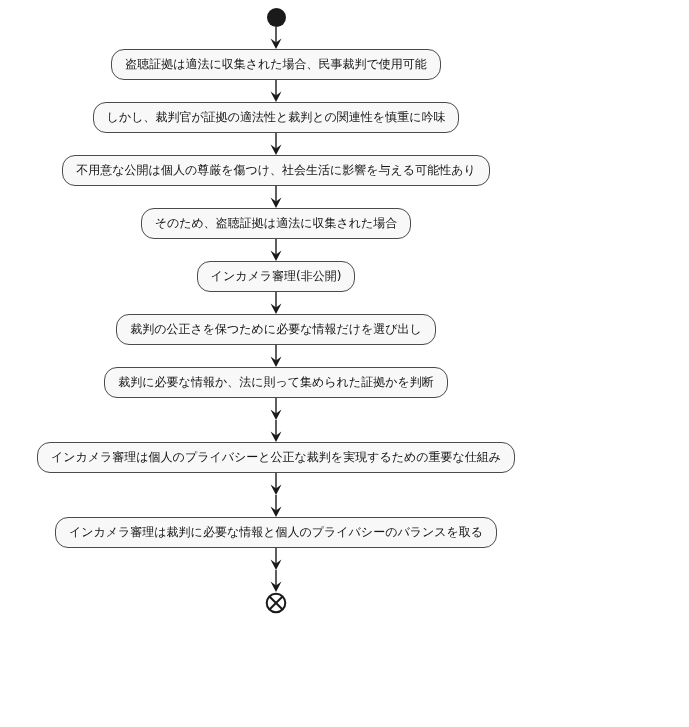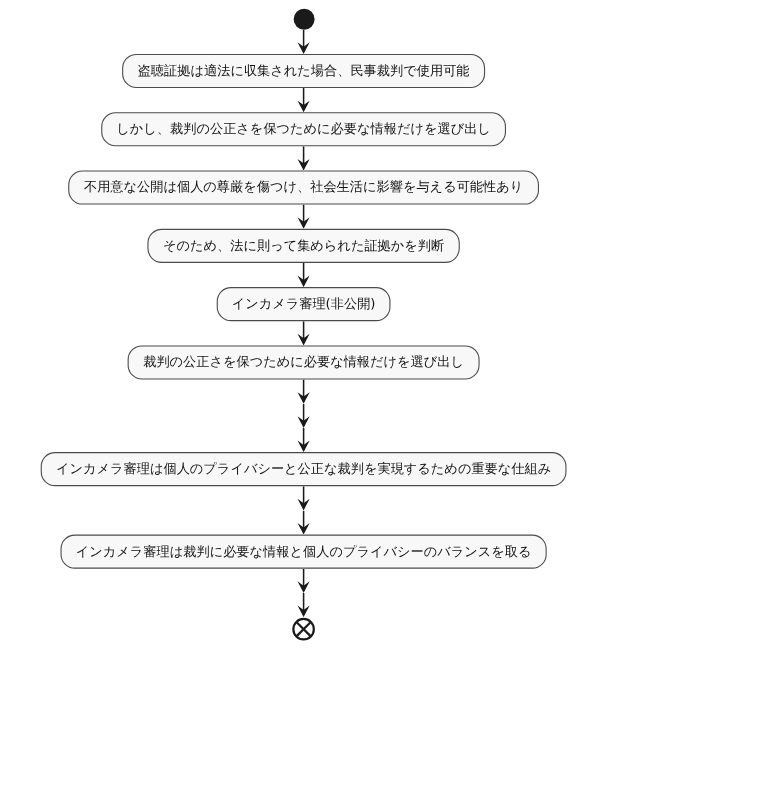--- a/index.html
+++ b/index.html
@@ -61,55 +61,56 @@
     <path d="M10,22 L4.5,11.5 L10,15.5 L15.5,11.5 Z" fill="#1a1a1a"></path>
   </svg>
 
   <div class="node">盗聴証拠は適法に収集された場合、民事裁判で使用可能</div>
 
   <svg class="flow-arrow" width="20" height="22" viewBox="0 0 20 22">
     <line x1="10" y1="0" x2="10" y2="20" stroke="#1a1a1a" stroke-width="1.4"></line>
     <path d="M10,22 L4.5,11.5 L10,15.5 L15.5,11.5 Z" fill="#1a1a1a"></path>
   </svg>
 
-  <div class="node">しかし、裁判の公正さを保つために必要な情報だけを選び出し</div>
+  <div class="node">しかし、裁判官が証拠の適法性と裁判との関連性を慎重に吟味</div>
 
   <svg class="flow-arrow" width="20" height="22" viewBox="0 0 20 22">
     <line x1="10" y1="0" x2="10" y2="20" stroke="#1a1a1a" stroke-width="1.4"></line>
     <path d="M10,22 L4.5,11.5 L10,15.5 L15.5,11.5 Z" fill="#1a1a1a"></path>
   </svg>
 
   <div class="node">不用意な公開は個人の尊厳を傷つけ、社会生活に影響を与える可能性あり</div>
 
   <svg class="flow-arrow" width="20" height="22" viewBox="0 0 20 22">
     <line x1="10" y1="0" x2="10" y2="20" stroke="#1a1a1a" stroke-width="1.4"></line>
     <path d="M10,22 L4.5,11.5 L10,15.5 L15.5,11.5 Z" fill="#1a1a1a"></path>
   </svg>
 
-  <div class="node">そのため、法に則って集められた証拠かを判断</div>
+  <div class="node">そのため、盗聴証拠は適法に収集された場合</div>
 
   <svg class="flow-arrow" width="20" height="22" viewBox="0 0 20 22">
     <line x1="10" y1="0" x2="10" y2="20" stroke="#1a1a1a" stroke-width="1.4"></line>
     <path d="M10,22 L4.5,11.5 L10,15.5 L15.5,11.5 Z" fill="#1a1a1a"></path>
   </svg>
 
   <div class="node">インカメラ審理(非公開)</div>
 
   <svg class="flow-arrow" width="20" height="22" viewBox="0 0 20 22">
     <line x1="10" y1="0" x2="10" y2="20" stroke="#1a1a1a" stroke-width="1.4"></line>
     <path d="M10,22 L4.5,11.5 L10,15.5 L15.5,11.5 Z" fill="#1a1a1a"></path>
   </svg>
 
   <div class="node">裁判の公正さを保つために必要な情報だけを選び出し</div>
 
   <svg class="flow-arrow" width="20" height="22" viewBox="0 0 20 22">
     <line x1="10" y1="0" x2="10" y2="20" stroke="#1a1a1a" stroke-width="1.4"></line>
     <path d="M10,22 L4.5,11.5 L10,15.5 L15.5,11.5 Z" fill="#1a1a1a"></path>
   </svg>
 
+  <div class="node">裁判に必要な情報か、法に則って集められた証拠かを判断</div>
 
   <svg class="flow-arrow" width="20" height="22" viewBox="0 0 20 22">
     <line x1="10" y1="0" x2="10" y2="20" stroke="#1a1a1a" stroke-width="1.4"></line>
     <path d="M10,22 L4.5,11.5 L10,15.5 L15.5,11.5 Z" fill="#1a1a1a"></path>
   </svg>
 
 
   <svg class="flow-arrow" width="20" height="22" viewBox="0 0 20 22">
     <line x1="10" y1="0" x2="10" y2="20" stroke="#1a1a1a" stroke-width="1.4"></line>
     <path d="M10,22 L4.5,11.5 L10,15.5 L15.5,11.5 Z" fill="#1a1a1a"></path>

